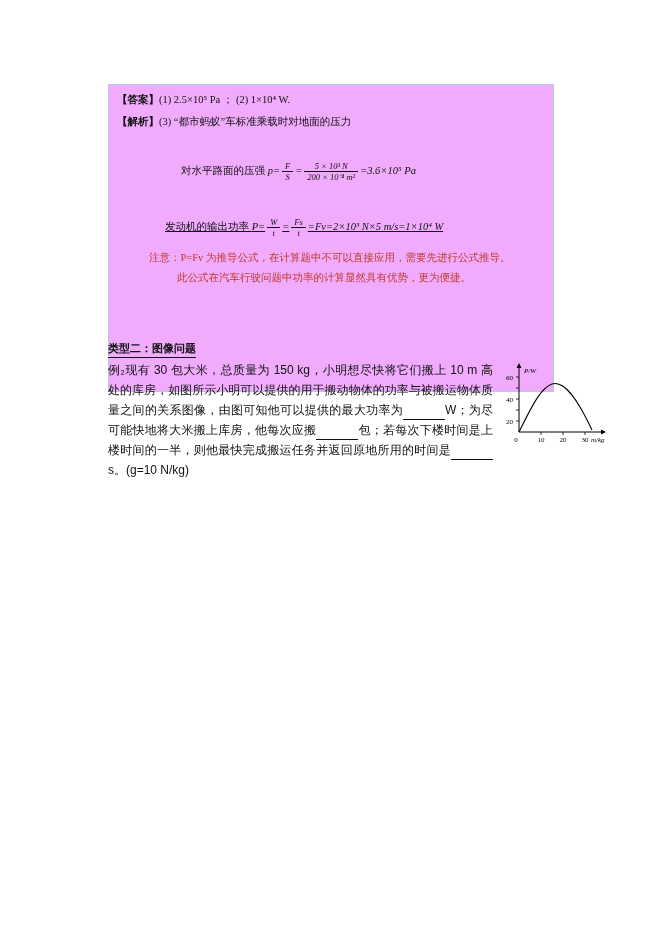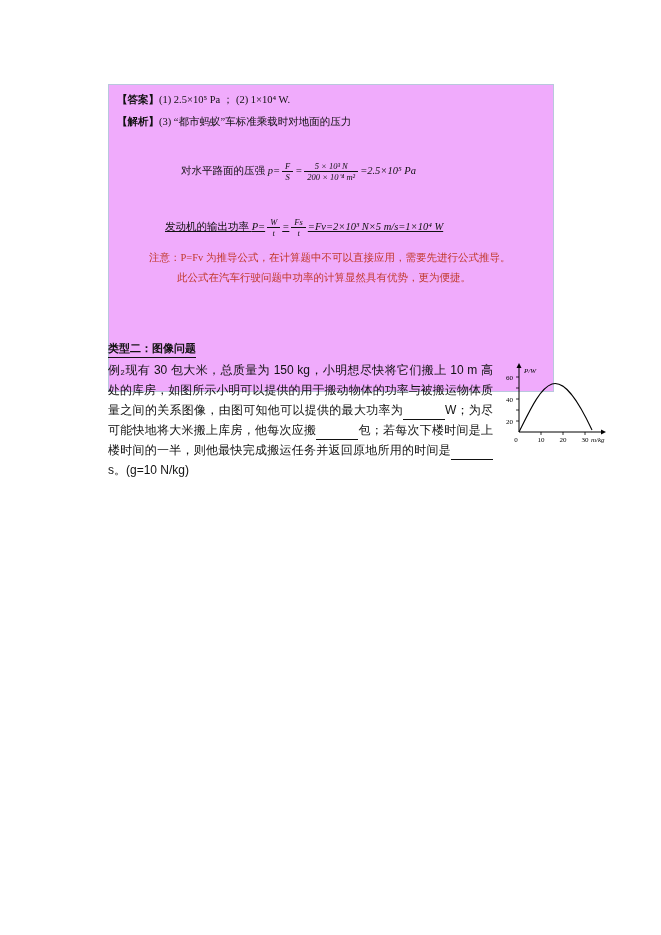--- a/index.html
+++ b/index.html
@@ -128,21 +128,21 @@
     </div>
 
     <div class="ans-line label-bold" style="left:8px; top:30px;">
       <span>【解析】</span><span style="font-weight:normal;">(3) “都市蚂蚁”车标准乘载时对地面的压力</span>
     </div>
 
 
     <div class="ans-line" style="left:40px; top:76px;margin-left:32px;">
       <span>对水平路面的压强</span>
       <span class="formula">
-        <span>p=</span><span class="frac"><span class="num">F</span><span class="den">S</span></span><span>=</span><span class="frac"><span class="num">5 × 10³ N</span><span class="den">200 × 10⁻⁴ m²</span></span><span>=2.5×10⁵ Pa</span>
+        <span>p=</span><span class="frac"><span class="num">F</span><span class="den">S</span></span><span>=</span><span class="frac"><span class="num">5 × 10³ N</span><span class="den">200 × 10⁻⁴ m²</span></span><span>=3.6×10⁵ Pa</span>
       </span>
     </div>
 
 
     <div class="ans-line" style="left:56px; top:132px;text-decoration:underline;">
       <span>发动机的输出功率</span>
       <span class="formula">
         <span>P=</span><span class="frac"><span class="num">W</span><span class="den">t</span></span><span>=</span><span class="frac"><span class="num">Fs</span><span class="den">t</span></span><span>=Fv=2×10³ N×5 m/s=1×10⁴ W</span>
       </span>
     </div>

